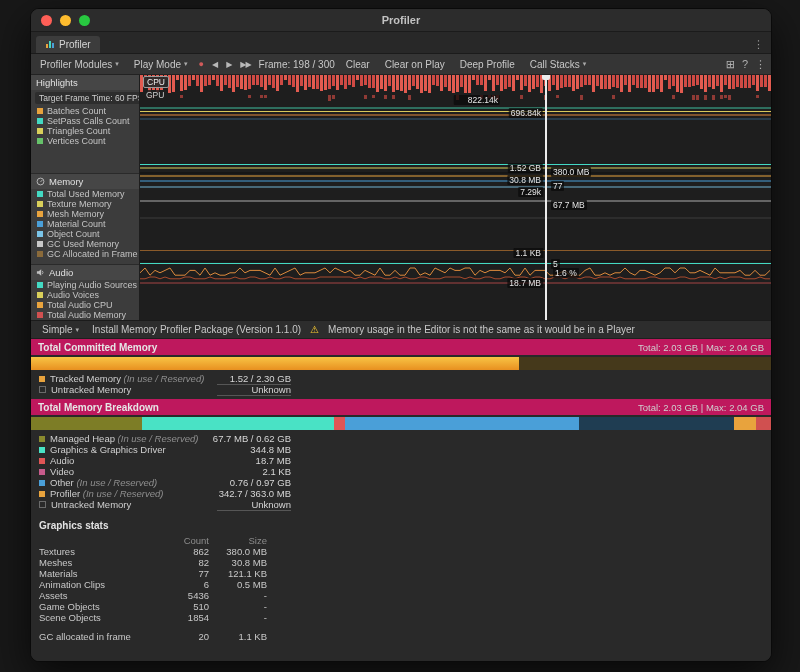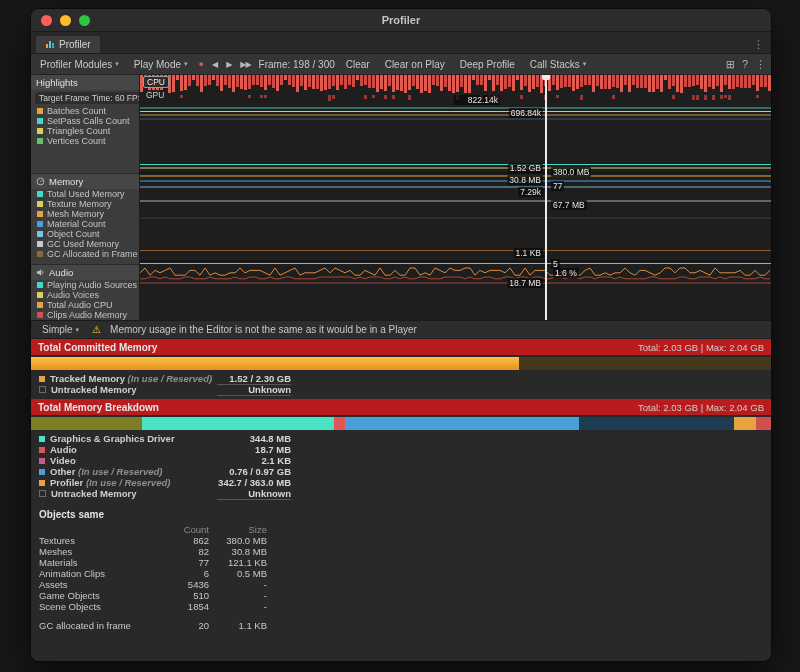--- a/index.html
+++ b/index.html
@@ -50,26 +50,26 @@
   .playhead{position:absolute;top:0;bottom:0;width:2px;background:#ececec;z-index:6;}
   .playhead-cap{position:absolute;top:0;width:8px;height:5px;background:#ececec;z-index:7;border-radius:0 0 2px 2px;}
   .chart-label{position:absolute;font-size:8.5px;line-height:10px;color:#e6e6e6;background:rgba(8,8,8,.7);padding:0 2px;border-radius:1px;z-index:8;white-space:nowrap;}
   
   .detail-toolbar{height:17px;background:#2d2d2d;border-top:1px solid #1b1b1b;border-bottom:1px solid #1f1f1f;display:flex;align-items:center;gap:9px;font-size:10px;color:#c8c8c8;padding:0 7px;flex:none;white-space:nowrap;}
   .warn-icon{color:#f2c430;font-size:10px;}
   
   .details{flex:1;background:#292929;font-size:10px;color:#c8c8c8;overflow:hidden;display:flex;flex-direction:column;}
   .normalized-row{height:16px;flex:none;display:flex;justify-content:flex-end;align-items:center;padding:0 8px;}
   .normalized-btn{background:none;border:none;color:#c8c8c8;font-size:10px;font-family:inherit;padding:1px 5px;border-radius:2px;}
-  .section-header{height:16px;flex:none;background:#b91c1c;display:flex;align-items:center;justify-content:space-between;padding:0 7px;}
+  .section-header{height:16px;flex:none;background:#be185d;display:flex;align-items:center;justify-content:space-between;padding:0 7px;}
   .sec-title{font-weight:bold;color:#e6e6e6;font-size:10px;}
   .sec-totals{color:#cfcfcf;font-size:9.5px;}
   .hbar{height:13px;flex:none;display:flex;background:#1a1a1a;margin:2px 0 2px;overflow:hidden;}
   .hbar>div{height:100%;flex:none;}
-  .legend{padding:1px 0 4px 8px;width:252px;flex:none;font-weight:bold;}
+  .legend{padding:1px 0 4px 8px;width:252px;flex:none;}
   .legend-row{display:flex;align-items:center;gap:5px;height:11px;}
   .legend-label{white-space:nowrap;font-size:9.5px;color:#cfcfcf;}
   .legend-suffix{font-style:italic;color:#8f8f8f;}
   .legend-value{margin-left:auto;white-space:nowrap;text-align:right;font-size:9.5px;color:#d6d6d6;min-width:74px;}
   .legend-value.u{border-bottom:1px solid #565656;}
   .swatch.outline{background:transparent !important;border:1px solid #6a6a6a;width:5px;height:5px;}
   
   .objects{padding:4px 8px 0;flex:none;}
   .objects-title{font-weight:bold;color:#e2e2e2;font-size:10px;margin:2px 0 4px;}
   .obj-row{display:flex;height:11px;align-items:center;font-size:9.5px;}
@@ -213,21 +213,21 @@
           <div class="mod-item">
             <span class="swatch" style="background: rgb(217, 207, 90);"></span>
             <span>Audio Voices</span>
           </div>
           <div class="mod-item">
             <span class="swatch" style="background: rgb(232, 163, 61);"></span>
             <span>Total Audio CPU</span>
           </div>
           <div class="mod-item">
             <span class="swatch" style="background: rgb(208, 80, 80);"></span>
-            <span>Clips Audio Memory</span>
+            <span>Total Audio Memory</span>
           </div>
         </div>
       </div>
     <div class="chart">
       <div class="cpu-bars">
           <div style="height: 17px; background: rgb(226, 91, 80);"></div>
           <div style="height: 10px; background: rgb(207, 74, 68);"></div>
           <div style="height: 17px; background: rgb(226, 91, 80);"></div>
           <div style="height: 15px; background: rgb(226, 91, 80);"></div>
           <div style="height: 17px; background: rgb(226, 91, 80);"></div>
@@ -589,20 +589,21 @@
           <div class="chart-label" style="left: 403px; top: 203px; transform: translateX(-100%);">18.7 MB</div>
         </div>
     </div>
   </div>
 
   <div class="detail-toolbar">
     <div class="tb-drop">
       <span>Simple</span>
       <span class="caret">▾</span>
     </div>
+    <span>Install Memory Profiler Package (Version 1.1.0)</span>
     <span class="warn-icon">⚠</span>
     <span>Memory usage in the Editor is not the same as it would be in a Player</span>
   </div>
 
   <div class="details">
     <div class="section-header">
       <span class="sec-title">Total Committed Memory</span>
       <span class="sec-totals">Total: 2.03 GB | Max: 2.04 GB</span>
     </div>
     <div class="hbar" id="committed-bar">
@@ -629,20 +630,25 @@
         <div style="width: 15%; background: rgb(125, 125, 38);"></div>
         <div style="width: 26%; background: rgb(73, 226, 197);"></div>
         <div style="width: 1.5%; background: rgb(224, 85, 85);"></div>
         <div style="width: 31.5%; background: rgb(74, 159, 216);"></div>
         <div style="width: 21%; background: rgb(31, 61, 82);"></div>
         <div style="width: 3%; background: rgb(232, 163, 61);"></div>
         <div style="width: 2%; background: rgb(208, 80, 80);"></div>
       </div>
     <div class="legend" id="breakdown-legend">
         <div class="legend-row">
+          <span class="swatch" style="background: rgb(138, 138, 46);"></span>
+          <span class="legend-label">Managed Heap<span class="legend-suffix"> (In use / Reserved)</span></span>
+          <span class="legend-value">67.7 MB / 0.62 GB</span>
+        </div>
+        <div class="legend-row">
           <span class="swatch" style="background: rgb(73, 226, 197);"></span>
           <span class="legend-label">Graphics &amp; Graphics Driver</span>
           <span class="legend-value">344.8 MB</span>
         </div>
         <div class="legend-row">
           <span class="swatch" style="background: rgb(224, 85, 85);"></span>
           <span class="legend-label">Audio</span>
           <span class="legend-value">18.7 MB</span>
         </div>
         <div class="legend-row">
@@ -660,21 +666,21 @@
           <span class="legend-label">Profiler<span class="legend-suffix"> (In use / Reserved)</span></span>
           <span class="legend-value">342.7 / 363.0 MB</span>
         </div>
         <div class="legend-row">
           <span class="swatch outline"></span>
           <span class="legend-label">Untracked Memory</span>
           <span class="legend-value u">Unknown</span>
         </div>
       </div>
     <div class="objects">
-      <div class="objects-title">Objects same</div>
+      <div class="objects-title">Graphics stats</div>
       <div class="obj-row obj-head">
         <span class="c0"></span>
         <span class="c1">Count</span>
         <span class="c2">Size</span>
       </div>
       <div id="objects-body">
           <div class="obj-row">
             <span class="c0">Textures</span>
             <span class="c1">862</span>
             <span class="c2">380.0 MB</span>

